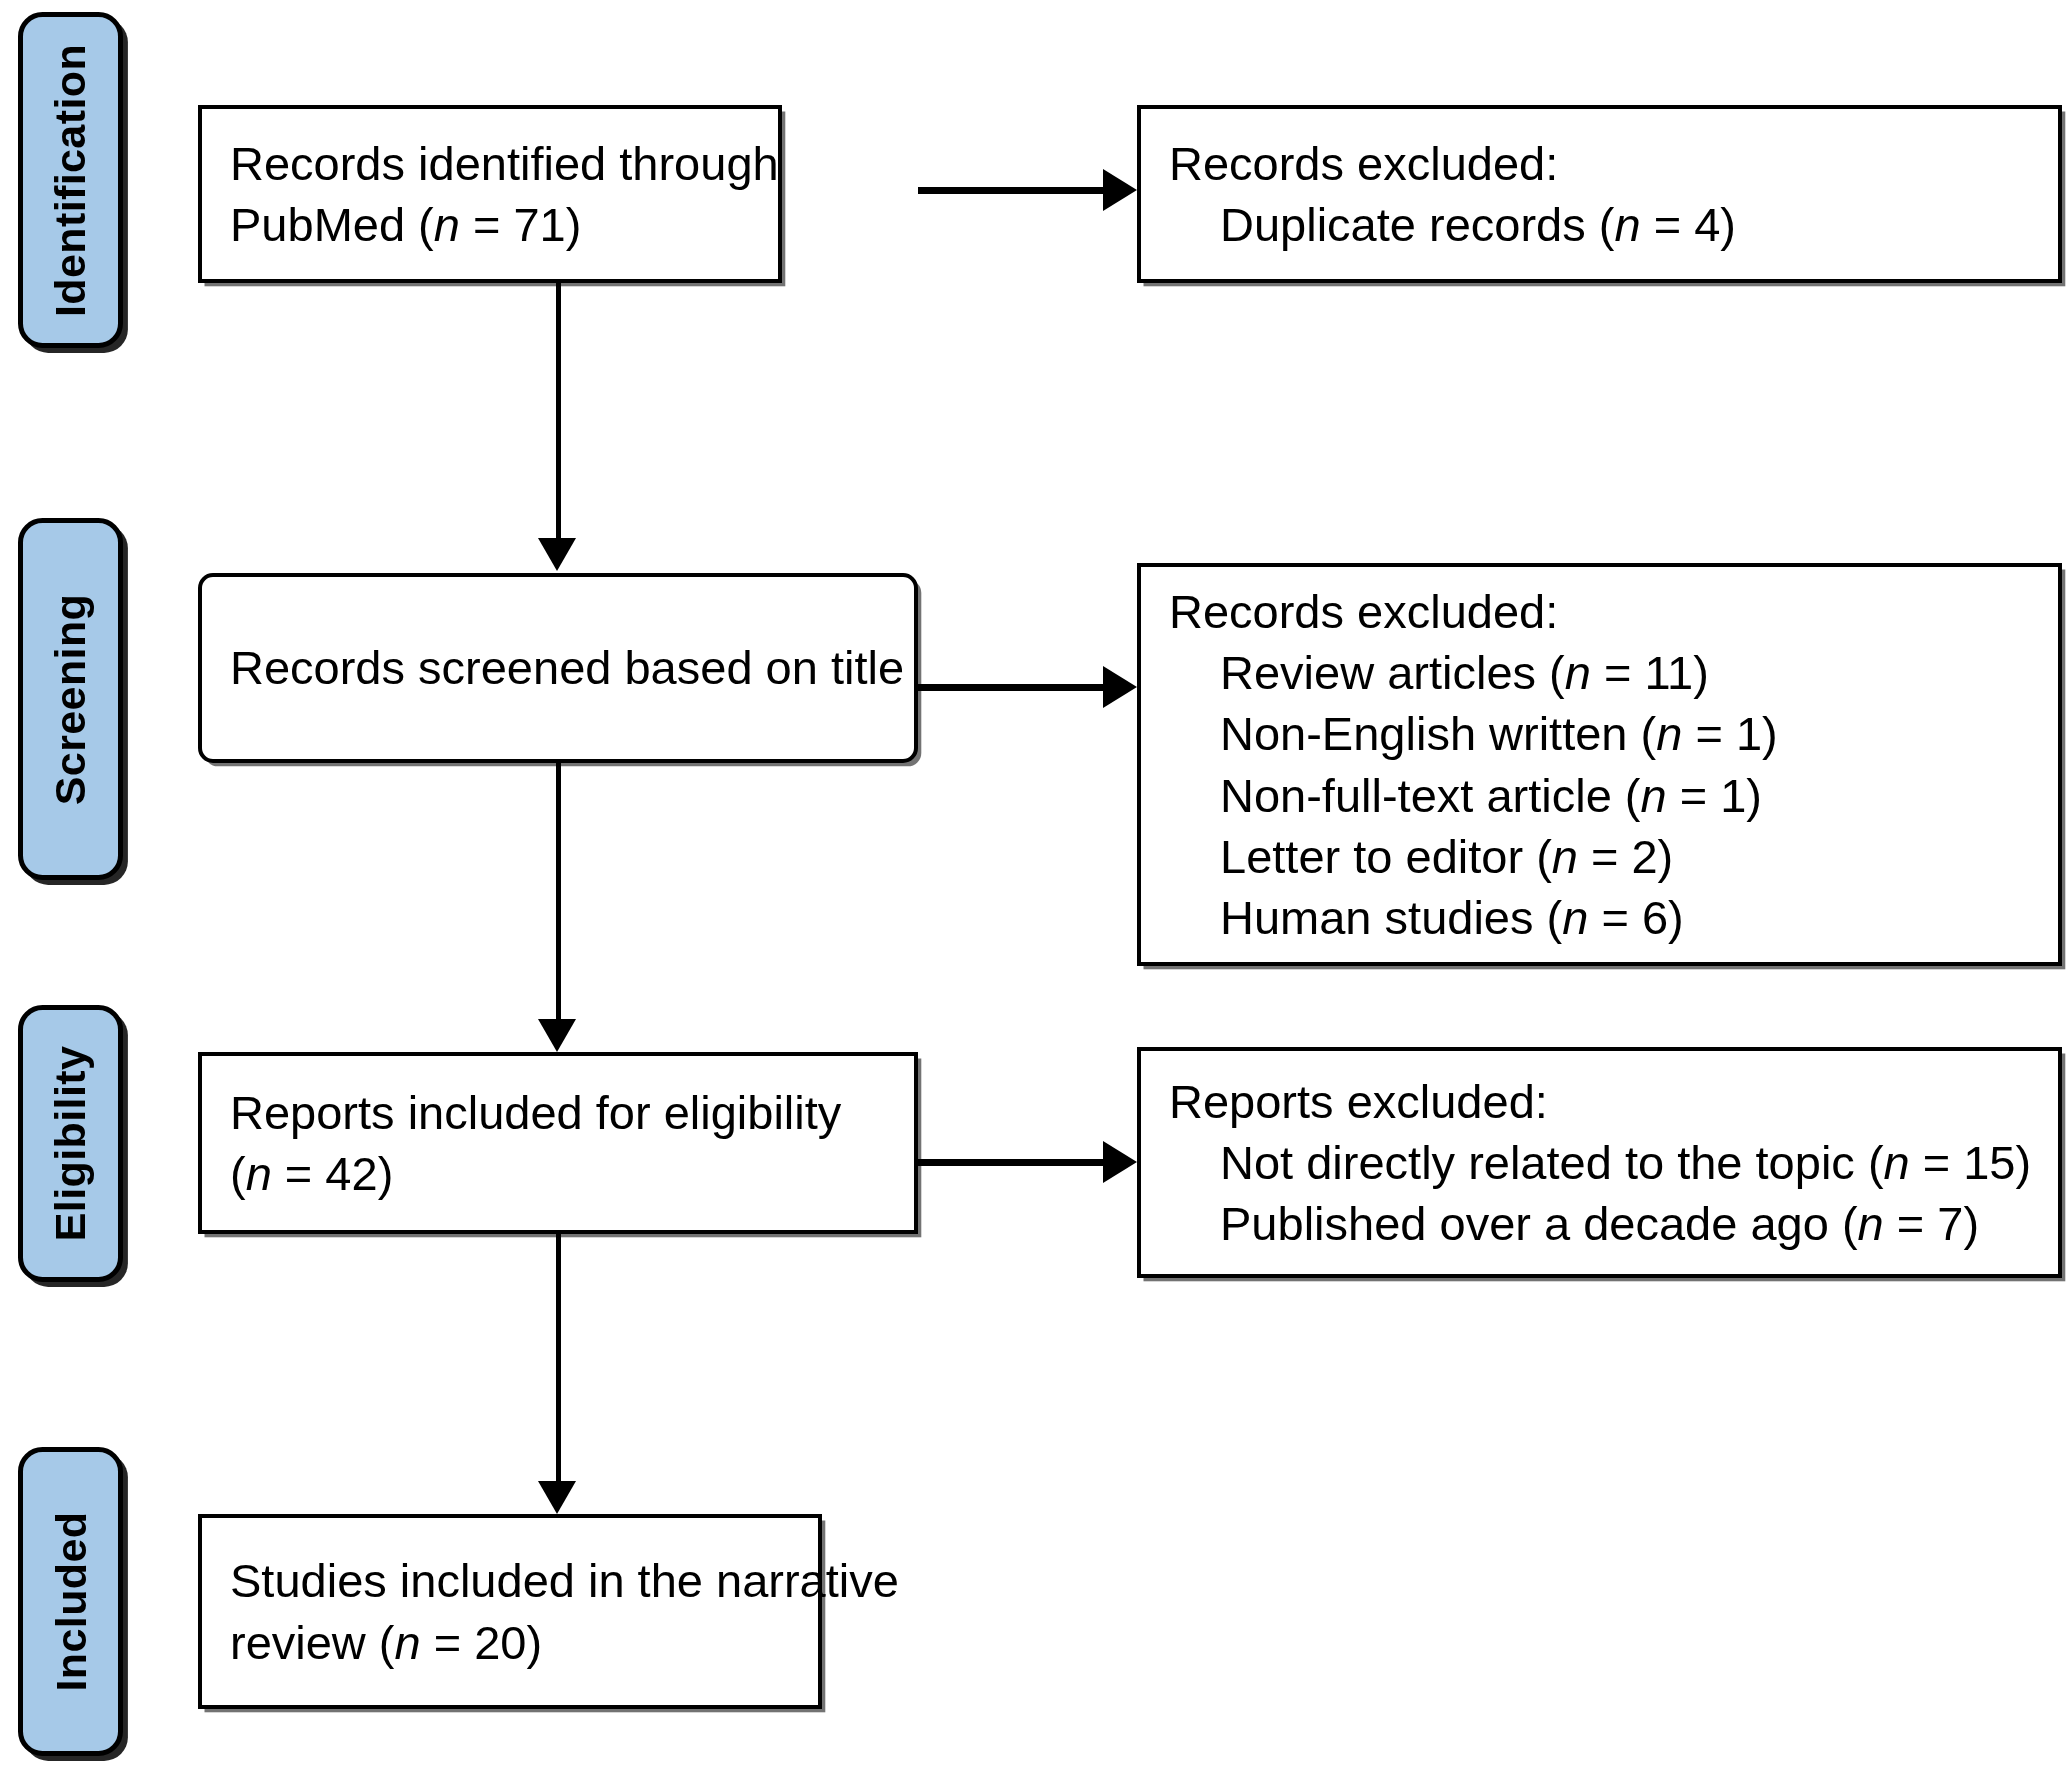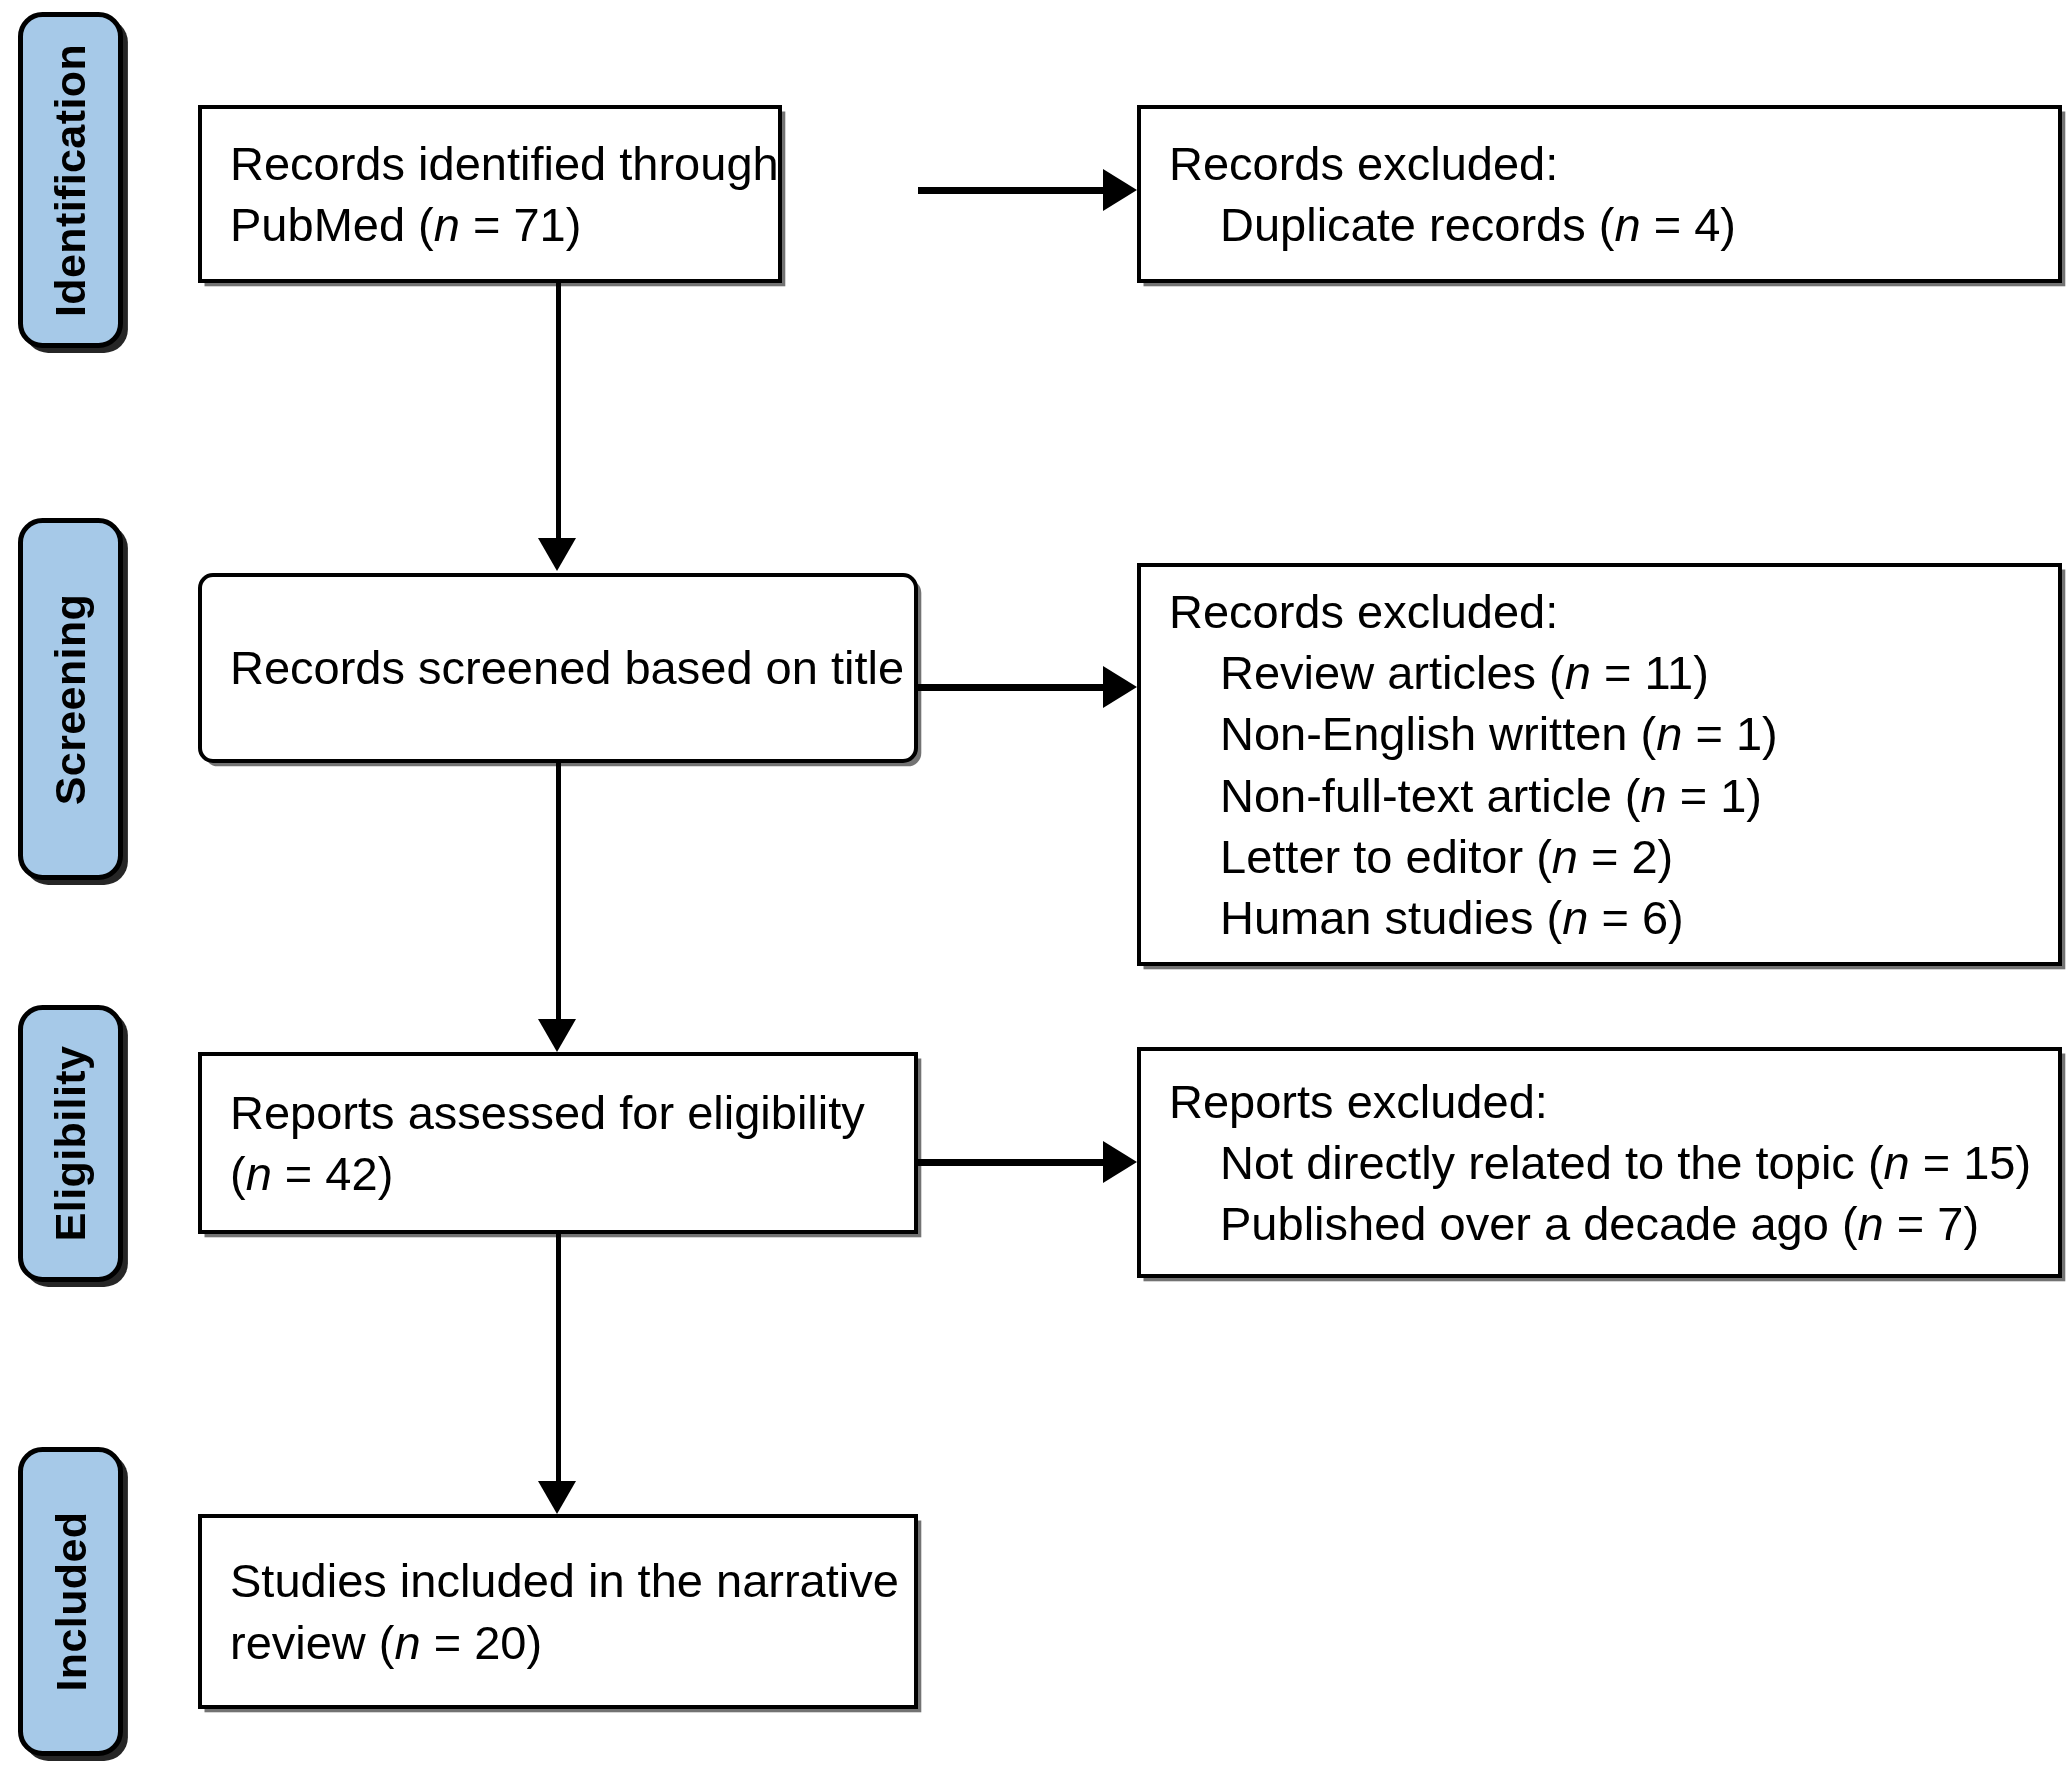--- a/index.html
+++ b/index.html
@@ -141,26 +141,26 @@
   </div>
 
   <div class="flow-box" style="left:198px; top:573px; width:720px; height:190px;border-radius:15px;">
     <div class="box-lines">
       <div class="line">Records screened based on title</div>
     </div>
   </div>
 
   <div class="flow-box" style="left:198px; top:1052px; width:720px; height:182px;">
     <div class="box-lines">
-      <div class="line">Reports assessed for eligibility</div>
+      <div class="line">Reports included for eligibility</div>
       <div class="line">(<i>n</i> = 42)</div>
     </div>
   </div>
 
-  <div class="flow-box" style="left:198px; top:1514px; width:720px; height:195px;">
+  <div class="flow-box" style="left:198px; top:1514px; width:624px; height:195px;">
     <div class="box-lines">
       <div class="line">Studies included in the narrative</div>
       <div class="line">review (<i>n</i> = 20)</div>
     </div>
   </div>
 
   <div class="flow-box" style="left:1137px; top:105px; width:925px; height:178px;">
     <div class="box-lines">
       <div class="line">Records excluded:</div>
       <div class="line indent">Duplicate records (<i>n</i> = 4)</div>

